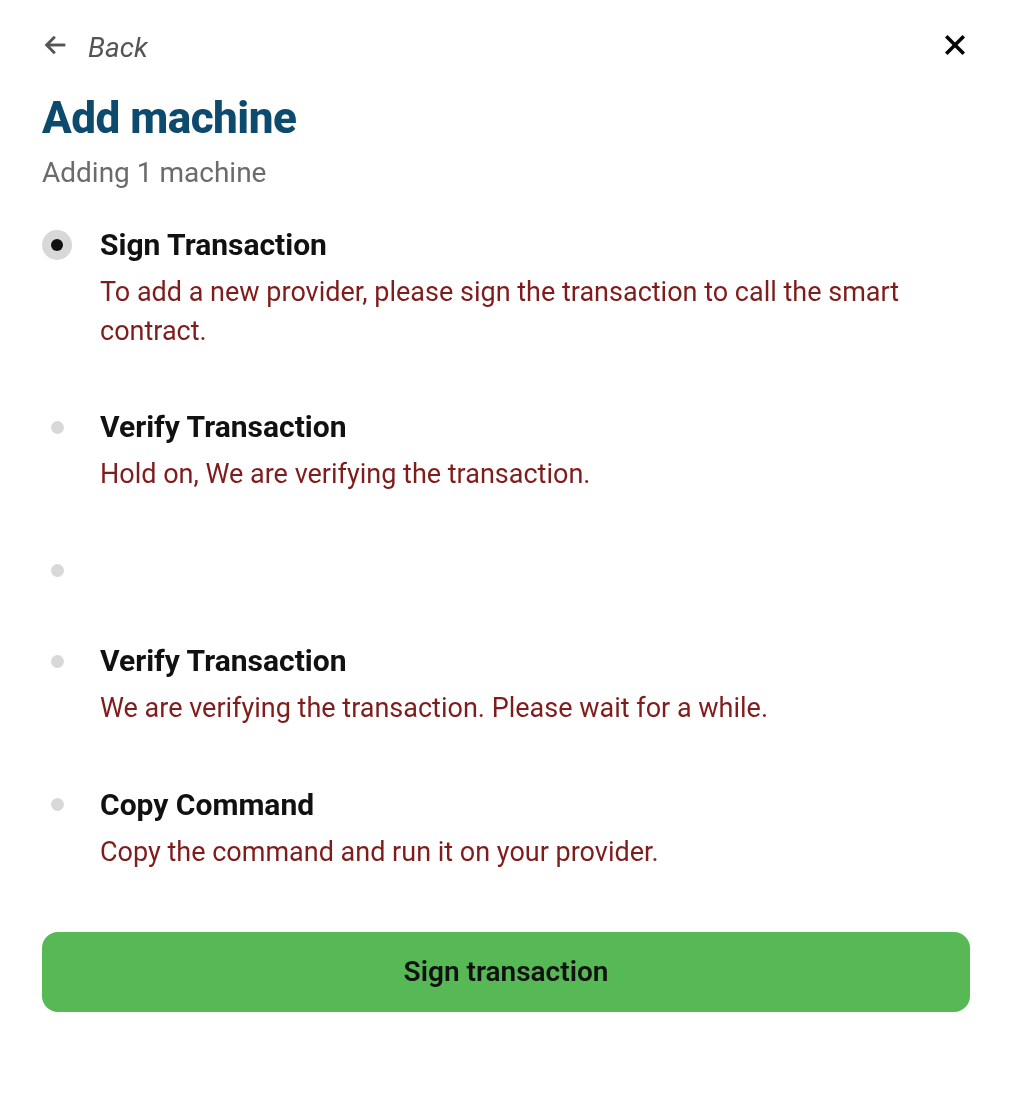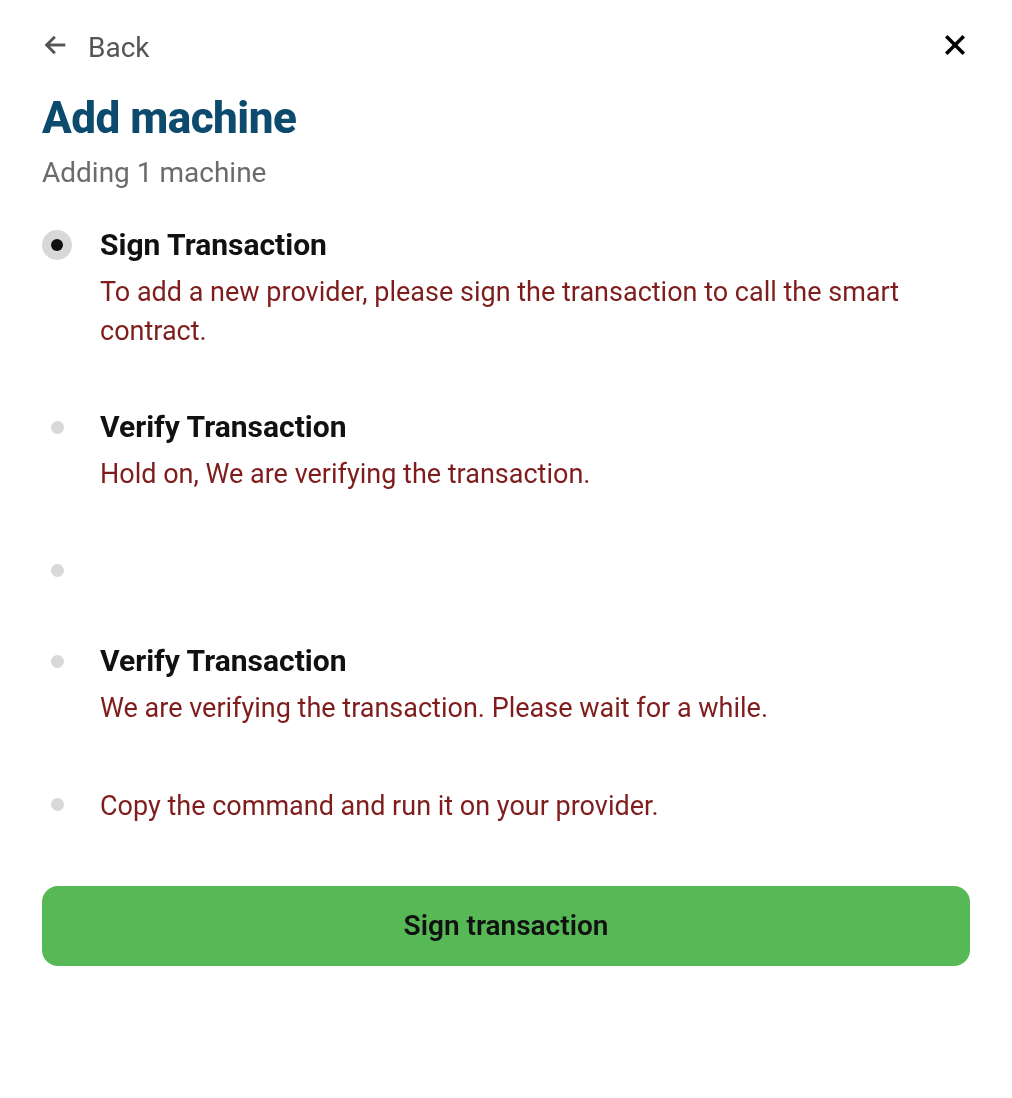--- a/index.html
+++ b/index.html
@@ -12,20 +12,21 @@
       background: #ffffff;
       width: 1012px;
       height: 1098px;
       padding: 30px 42px 0 42px;
       color: #111;
     }
     .header-row {
       display: flex;
       justify-content: space-between;
       margin-bottom: 28px;
+      font-style: italic;
     }
     .back-group {
       display: flex;
       align-items: center;
       gap: 18px;
       cursor: pointer;
     }
     .back-icon svg {
       width: 28px;
       height: 28px;
@@ -197,20 +198,21 @@
       <div class="step-title">Verify Transaction</div>
       <div class="step-desc">We are verifying the transaction. Please wait for a while.</div>
     </div>
   </div>
 
   <div class="step">
     <div class="step-bullet">
       <div class="bullet-inactive"></div>
     </div>
     <div class="step-content">
+      <div class="step-title">Copy Command</div>
       <div class="step-desc">Copy the command and run it on your provider.</div>
     </div>
   </div>
 
 </div>
 
 <button class="action-button">Sign transaction</button>
 
 
 

